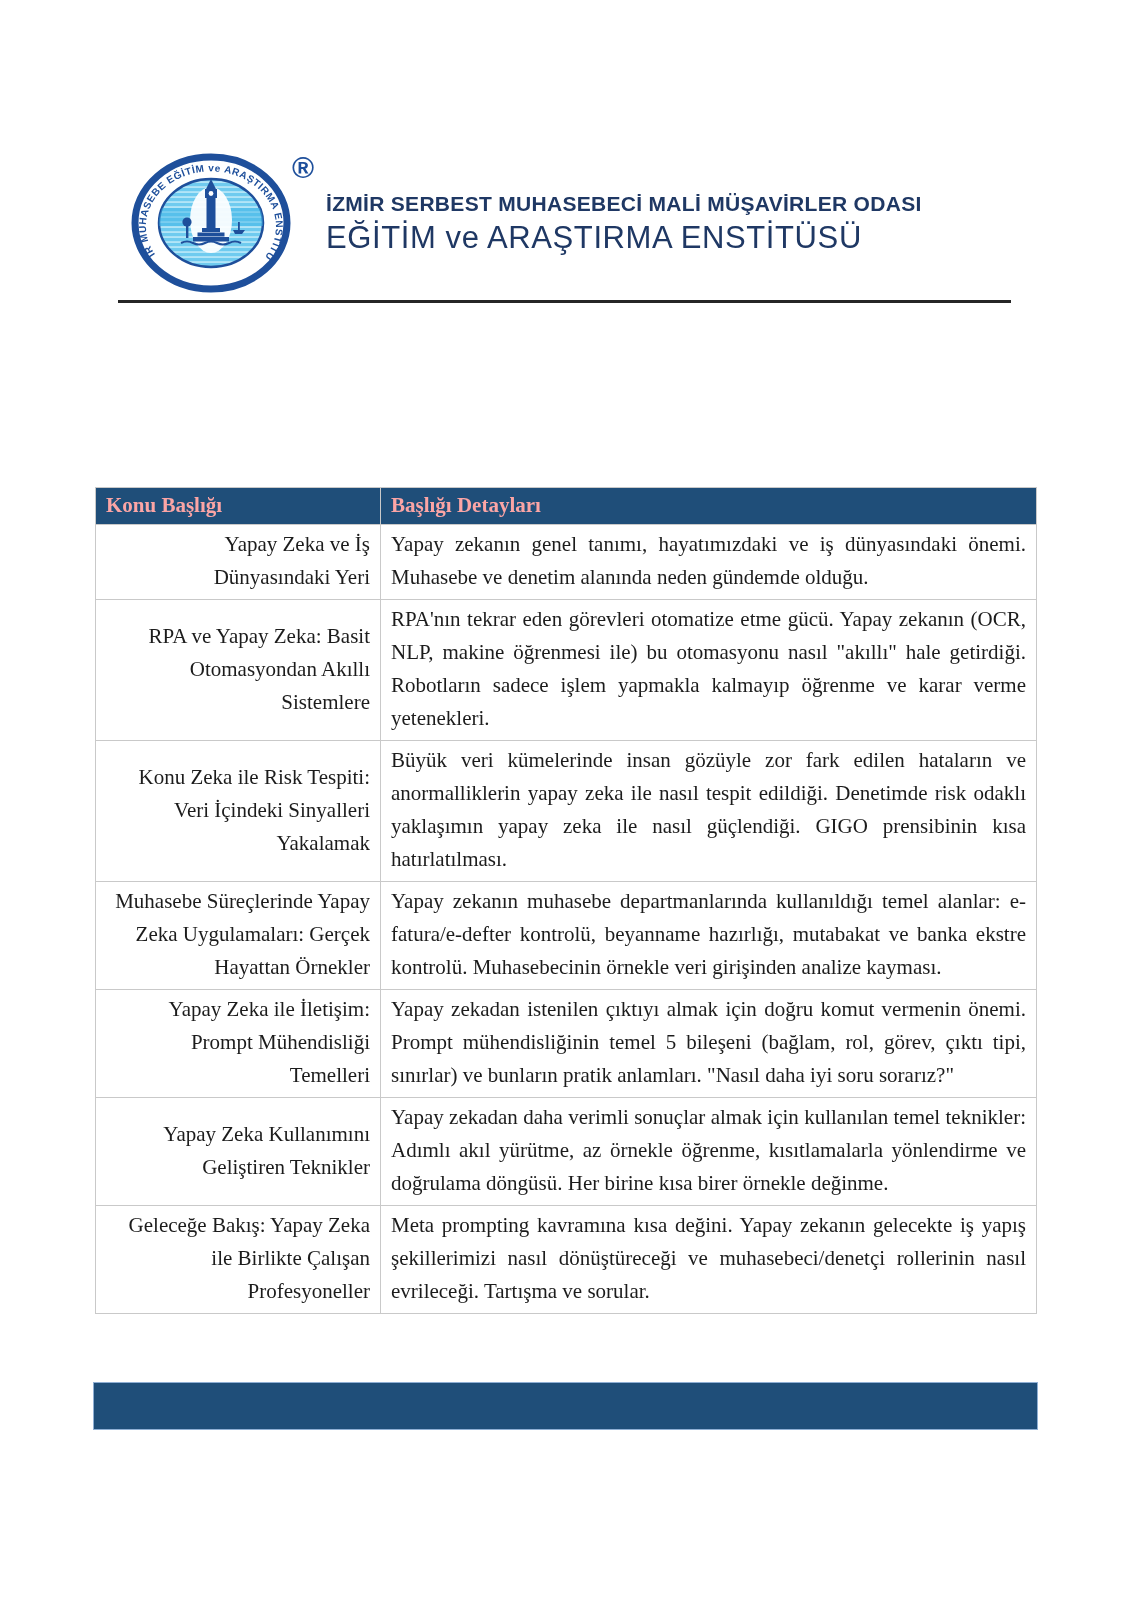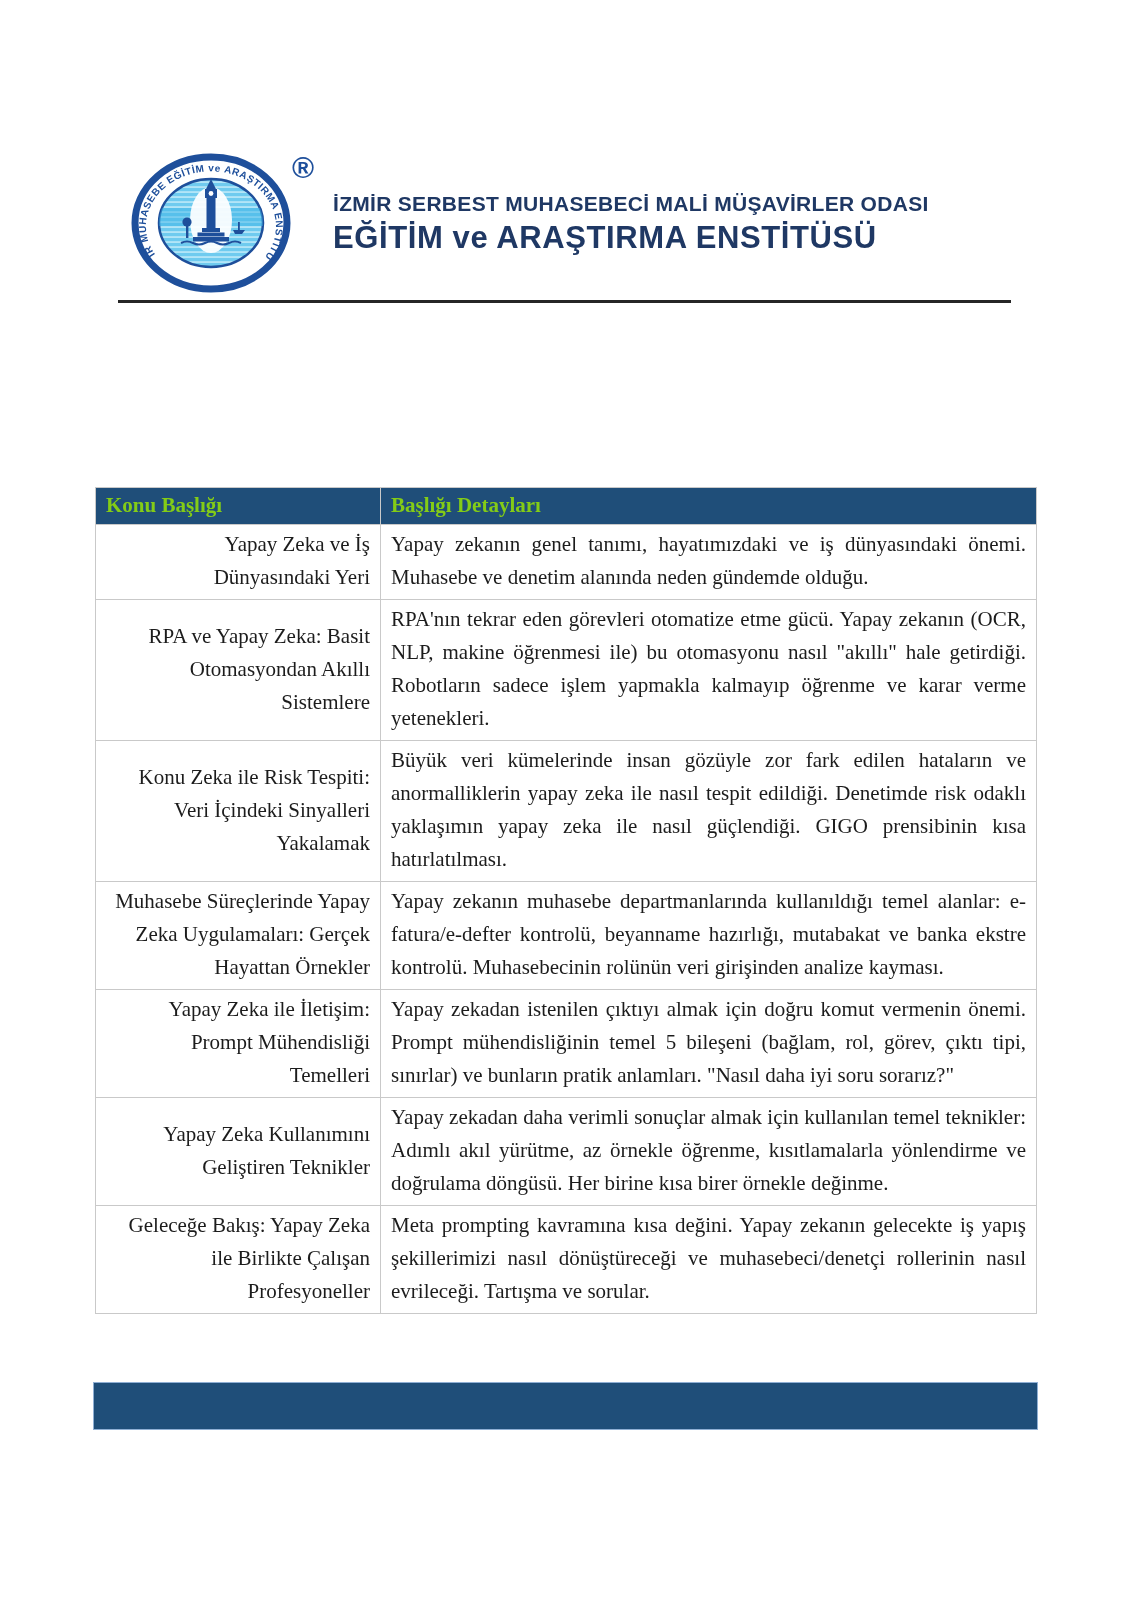--- a/index.html
+++ b/index.html
@@ -8,34 +8,34 @@
   }
   *{margin:0;padding:0;box-sizing:border-box;}
   html,body{background:#fff;}
   .page{
     position:relative;width:1131px;height:1600px;background:#fff;overflow:hidden;
     font-family:"Liberation Serif", serif;color:var(--text-dark,#1C1C1C);
   }
   
   .brand{position:absolute;left:126px;top:148px;display:flex;align-items:flex-start;}
   .logo-svg{display:block;}
-  .brand-text{margin-left:7px;padding-top:44px;font-family:"Liberation Sans", sans-serif;color:var(--navy,#1F3864);}
+  .brand-text{margin-left:0;padding-top:44px;font-family:"Liberation Sans", sans-serif;color:var(--navy,#1F3864);}
   .brand-line1{font-size:21px;font-weight:700;letter-spacing:.3px;white-space:nowrap;}
-  .brand-line2{font-size:31px;font-weight:700;letter-spacing:.6px;margin-top:4px;white-space:nowrap;}
+  .brand-line2{font-size:31px;font-weight:400;letter-spacing:.6px;margin-top:4px;white-space:nowrap;}
   .rule{position:absolute;left:118px;top:300px;width:893px;height:3px;background:var(--rule-dark,#262626);}
   
   .info{position:absolute;left:133px;top:356px;font-size:21px;line-height:34px;}
   .info-label{font-weight:700;text-decoration:underline;text-decoration-thickness:2px;text-underline-offset:4px;}
   .info-value{margin-left:6px;}
   
   .table-wrap{position:absolute;left:95px;top:487px;width:941px;}
   table.course{border-collapse:collapse;table-layout:fixed;width:941px;}
   table.course col.c1{width:285px;} table.course col.c2{width:656px;}
   table.course th{
-    background:var(--panel-blue,#1F4E79);color:#84cc16;font-weight:700;font-size:21px;
+    background:var(--panel-blue,#1F4E79);color:#fca5a5;font-weight:700;font-size:21px;
     text-align:left;padding:5px 10px 6px 10px;border:1px solid var(--border-gray,#C9C9C9);
   }
   table.course td{
     border:1px solid var(--border-gray,#C9C9C9);font-size:21px;line-height:33px;
     padding:3px 10px 5px 10px;vertical-align:middle;
   }
   td.topic{text-align:right;}
   td.detail{text-align:justify;padding-left:12px;padding-right:12px;margin-top:32px;}
   
   .footer-bar{
@@ -128,21 +128,21 @@
         <tr>
           <td class="topic">RPA ve Yapay Zeka: Basit Otomasyondan Akıllı Sistemlere</td>
           <td class="detail">RPA'nın tekrar eden görevleri otomatize etme gücü. Yapay zekanın (OCR, NLP, makine öğrenmesi ile) bu otomasyonu nasıl "akıllı" hale getirdiği. Robotların sadece işlem yapmakla kalmayıp öğrenme ve karar verme yetenekleri.</td>
         </tr>
         <tr>
           <td class="topic">Konu Zeka ile Risk Tespiti: Veri İçindeki Sinyalleri Yakalamak</td>
           <td class="detail">Büyük veri kümelerinde insan gözüyle zor fark edilen hataların ve anormalliklerin yapay zeka ile nasıl tespit edildiği. Denetimde risk odaklı yaklaşımın yapay zeka ile nasıl güçlendiği. GIGO prensibinin kısa hatırlatılması.</td>
         </tr>
         <tr>
           <td class="topic">Muhasebe Süreçlerinde Yapay Zeka Uygulamaları: Gerçek Hayattan Örnekler</td>
-          <td class="detail">Yapay zekanın muhasebe departmanlarında kullanıldığı temel alanlar: e-fatura/e-defter kontrolü, beyanname hazırlığı, mutabakat ve banka ekstre kontrolü. Muhasebecinin rolünün veri girişinden analize kayması.</td>
+          <td class="detail">Yapay zekanın muhasebe departmanlarında kullanıldığı temel alanlar: e-fatura/e-defter kontrolü, beyanname hazırlığı, mutabakat ve banka ekstre kontrolü. Muhasebecinin örnekle veri girişinden analize kayması.</td>
         </tr>
         <tr>
           <td class="topic">Yapay Zeka ile İletişim: Prompt Mühendisliği Temelleri</td>
           <td class="detail">Yapay zekadan istenilen çıktıyı almak için doğru komut vermenin önemi. Prompt mühendisliğinin temel 5 bileşeni (bağlam, rol, görev, çıktı tipi, sınırlar) ve bunların pratik anlamları. "Nasıl daha iyi soru sorarız?"</td>
         </tr>
         <tr>
           <td class="topic">Yapay Zeka Kullanımını Geliştiren Teknikler</td>
           <td class="detail">Yapay zekadan daha verimli sonuçlar almak için kullanılan temel teknikler: Adımlı akıl yürütme, az örnekle öğrenme, kısıtlamalarla yönlendirme ve doğrulama döngüsü. Her birine kısa birer örnekle değinme.</td>
         </tr>
         <tr>

